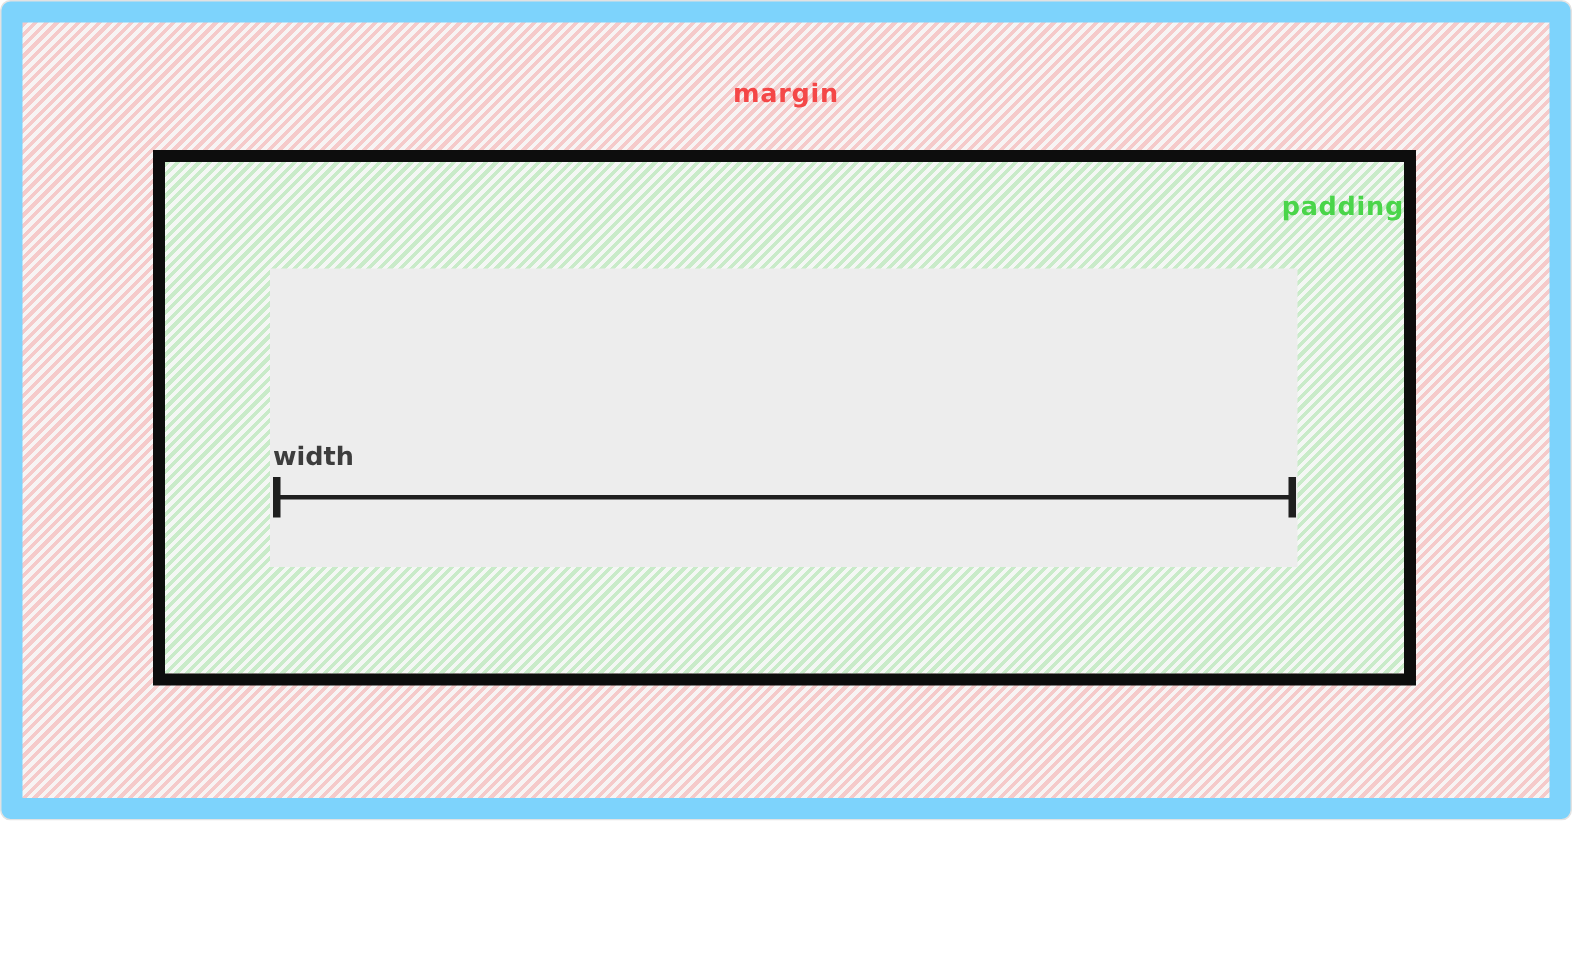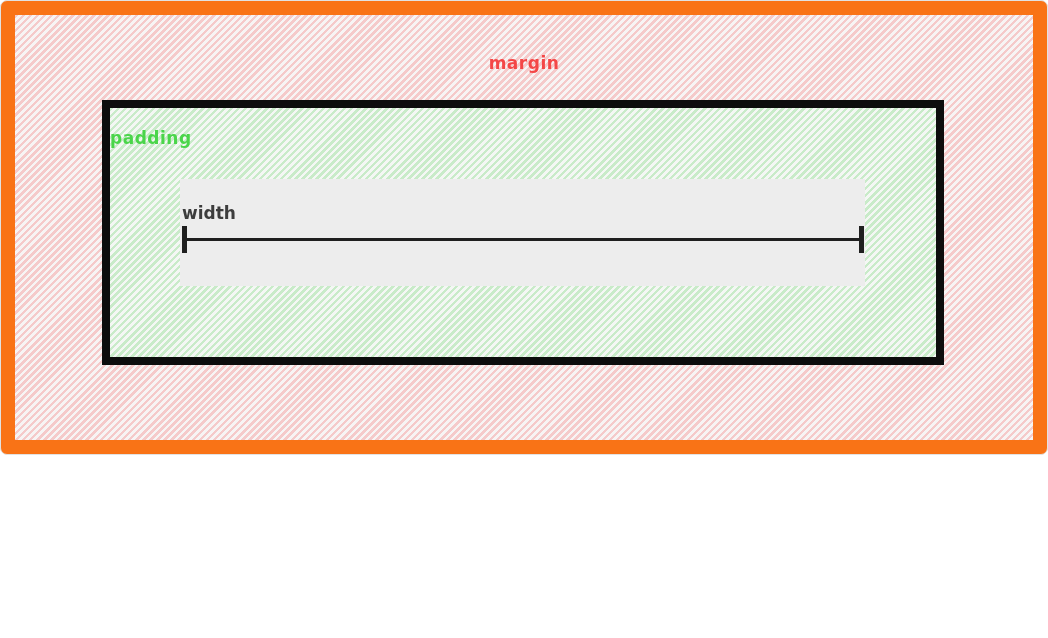--- a/index.html
+++ b/index.html
@@ -6,22 +6,22 @@
     margin: 0;
     padding: 0;
     background: #ffffff;
     font-family: "DejaVu Sans", "Liberation Sans", sans-serif;
   }
   * { box-sizing: border-box; }
 
   .frame {
     position: relative;
     width: 1048px;
-    height: 455px;
-    background: #f97316;
+    height: 547px;
+    background: #7dd3fc;
     border: 1px solid var(--frame-border, #e2e2e2);
     border-radius: 7px;
     overflow: hidden;
   }
 
   
   .margin-area {
     position: absolute;
     left: 14px;
     top: 14px;
@@ -63,21 +63,21 @@
       var(--padding-bg, #f4f7f4) 2.5px,
       var(--padding-bg, #f4f7f4) 5px
     );
   }
 
   .padding-label {
     position: absolute;
     left: 0;
     right: 0;
     top: 20px;
-    text-align: left;
+    text-align: right;
     font-size: 17px;
     font-weight: bold;
     color: var(--padding-text, #4ad54a);
     letter-spacing: 0.5px;
   }
 
   
   .content-area {
     position: absolute;
     left: 70px;

